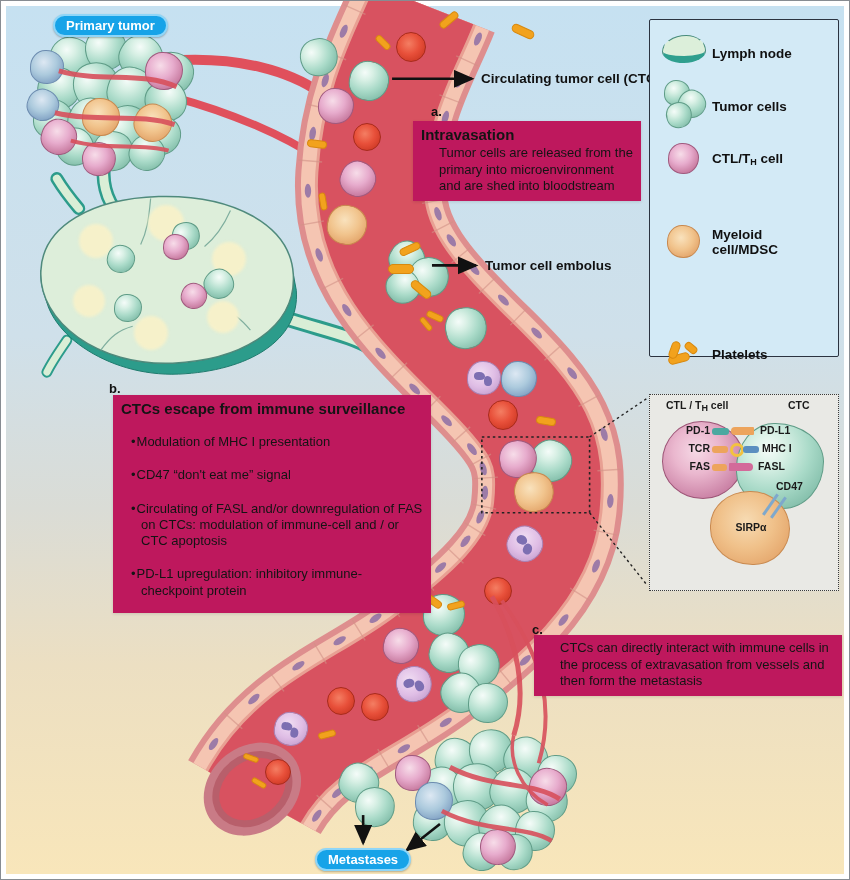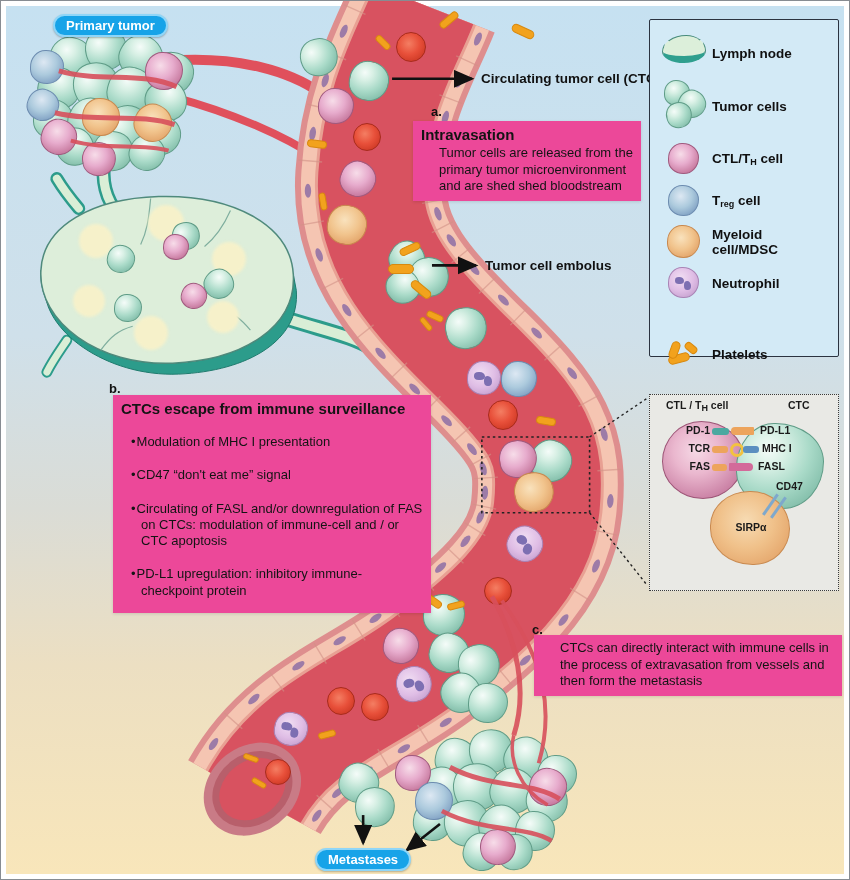--- a/index.html
+++ b/index.html
@@ -21,21 +21,21 @@
   .c-mye{background:radial-gradient(circle at 42% 38%,#f9e2bd 0%,#f1c48d 45%,#e2a267 82%);border:1.5px solid #c8894f;z-index:2;}
   .c-neu{background:radial-gradient(circle at 40% 35%,#f1def3 0%,#dfbde5 50%,#c49fce 86%);border:1.5px solid #a983b5;z-index:2;}
   .c-neu::before,.c-neu::after{content:"";position:absolute;background:#7d6fb2;border-radius:50% 60% 50% 50%;}
   .c-neu::before{width:32%;height:26%;left:20%;top:30%;}
   .c-neu::after{width:26%;height:32%;left:50%;top:44%;}
   .c-ery{background:radial-gradient(circle at 42% 38%,#f0repl 0,#e8503a 45%);z-index:2;}
   .c-ery{background:radial-gradient(circle at 42% 38%,#f47e63 0%,#e8503a 45%,#cf3a26 80%,#b62f1e 100%);border:1px solid #a82b1b;z-index:2;border-radius:50%;}
   .c-platelet{background:#f2a21d;border:1px solid #d8890f;border-radius:5px;z-index:3;}
 
   
-  .notebox{position:absolute;background:#ec4899;box-shadow:0 1px 3px rgba(0,0,0,.12);padding:5px 8px 6px 8px;box-sizing:border-box;color:#141414;}
+  .notebox{position:absolute;background:#be185d;box-shadow:0 1px 3px rgba(0,0,0,.12);padding:5px 8px 6px 8px;box-sizing:border-box;color:#141414;}
   .notebox .title{font-weight:bold;font-size:15px;margin:0 0 2px 0;}
   .notebox .body{font-size:13px;line-height:1.27;margin:0 0 0 18px;}
   .marker-letter{position:absolute;font-weight:bold;font-size:13px;color:#111;}
   .bullets{list-style:none;margin:4px 0 0 10px;padding:0;font-size:13px;line-height:1.25;}
   .bullets li{margin:17px 0 8px 0;padding-left:10px;text-indent:-10px;}
   .bullets li::before{content:"\2022";margin-right:1px;}
 
   .arrow-label{position:absolute;font-weight:bold;font-size:13.5px;color:#111;white-space:nowrap;}
   .pill{position:absolute;background:#17a3e8;border:2px solid #8fd6f8;border-radius:14px;color:#fff;
         font-weight:bold;font-size:13px;padding:2px 11px;white-space:nowrap;box-shadow:0 1px 2px rgba(0,0,0,.25);}
@@ -331,21 +331,21 @@
 
   <div class="pill overlay" style="left:52px;top:13px;">Primary tumor</div>
   <div class="pill overlay" style="left:314px;top:847px;">Metastases</div>
 
   <div class="arrow-label overlay" style="left:480px;top:70px;">Circulating tumor cell (CTC)</div>
   <div class="arrow-label overlay" style="left:484px;top:257px;">Tumor cell embolus</div>
 
   <div class="marker-letter overlay" style="left:430px;top:103px;">a.</div>
   <div class="notebox overlay" style="left:412px;top:120px;width:228px;">
     <div class="title">Intravasation</div>
-    <div class="body">Tumor cells are released from the primary tumor microenvironment and are shed shed bloodstream</div>
+    <div class="body">Tumor cells are released from the primary into microenvironment and are shed into bloodstream</div>
   </div>
 
   <div class="marker-letter overlay" style="left:108px;top:380px;">b.</div>
   <div class="notebox overlay" style="left:112px;top:394px;width:318px;">
     <div class="title">CTCs escape from immune surveillance</div>
     <ul class="bullets">
       <li>Modulation of MHC I presentation</li>
       <li>CD47 “don't eat me” signal</li>
       <li>Circulating of FASL and/or downregulation of FAS on CTCs: modulation of immune-cell and / or CTC apoptosis</li>
       <li>PD-L1 upregulation: inhibitory immune-checkpoint protein</li>
@@ -371,37 +371,25 @@
         <span class="cell c-ctc" style="left:6px;top:24px;width:26px;height:26px;transform:rotate(-20deg);"></span>
       </span>
       <span class="lab">Tumor cells</span>
     </div>
     <div class="legend-row" style="top:120px;height:38px;">
       <span class="sw">
             <span class="cell c-ctl" style="left:8px;top:3px;width:31px;height:31px;"></span>
           </span>
       <span class="lab"><span>CTL/T</span><span class="subsc">H</span><span> cell</span></span>
     </div>
-    <div class="legend-row" style="top:162px;height:38px;">
-      <span class="sw">
-            <span class="cell c-treg" style="left:8px;top:3px;width:31px;height:31px;"></span>
-          </span>
-      <span class="lab"><span>T</span><span class="subsc">reg</span><span> cell</span></span>
-    </div>
     <div class="legend-row" style="top:203px;height:38px;">
       <span class="sw">
             <span class="cell c-mye" style="left:7px;top:2px;width:33px;height:33px;"></span>
           </span>
       <span class="lab">Myeloid cell/MDSC</span>
-    </div>
-    <div class="legend-row" style="top:244px;height:38px;">
-      <span class="sw">
-            <span class="cell c-neu" style="left:8px;top:3px;width:31px;height:31px;"></span>
-          </span>
-      <span class="lab">Neutrophil</span>
     </div>
     <div class="legend-row" style="top:316px;height:36px;">
       <span class="sw">
         <span class="cell c-platelet" style="left:8px;top:18px;width:22px;height:9px;transform:rotate(-15deg);"></span>
         <span class="cell c-platelet" style="left:10px;top:5px;width:9px;height:18px;transform:rotate(20deg);"></span>
         <span class="cell c-platelet" style="left:24px;top:8px;width:14px;height:8px;transform:rotate(40deg);"></span>
       </span>
       <span class="lab">Platelets</span>
     </div>
   </div>

